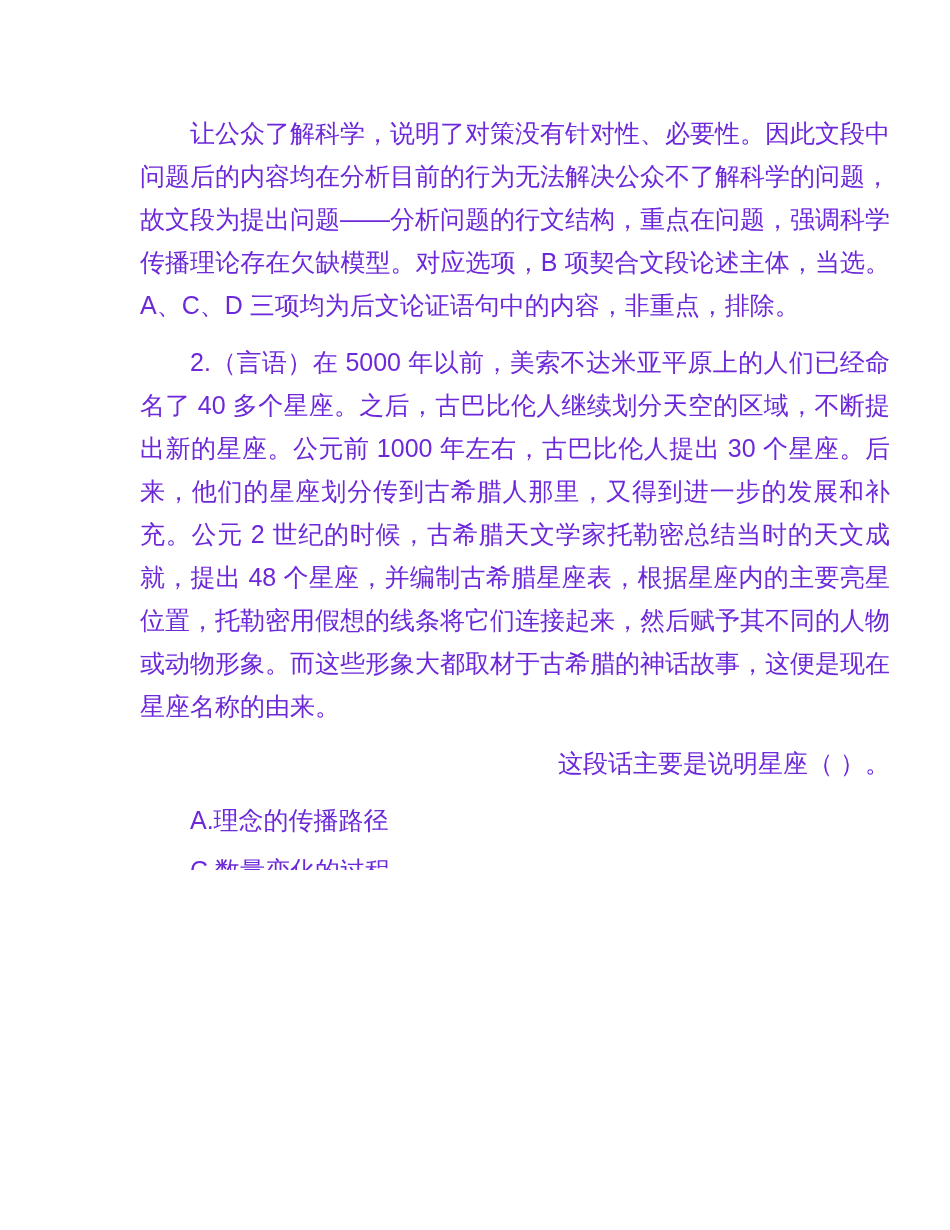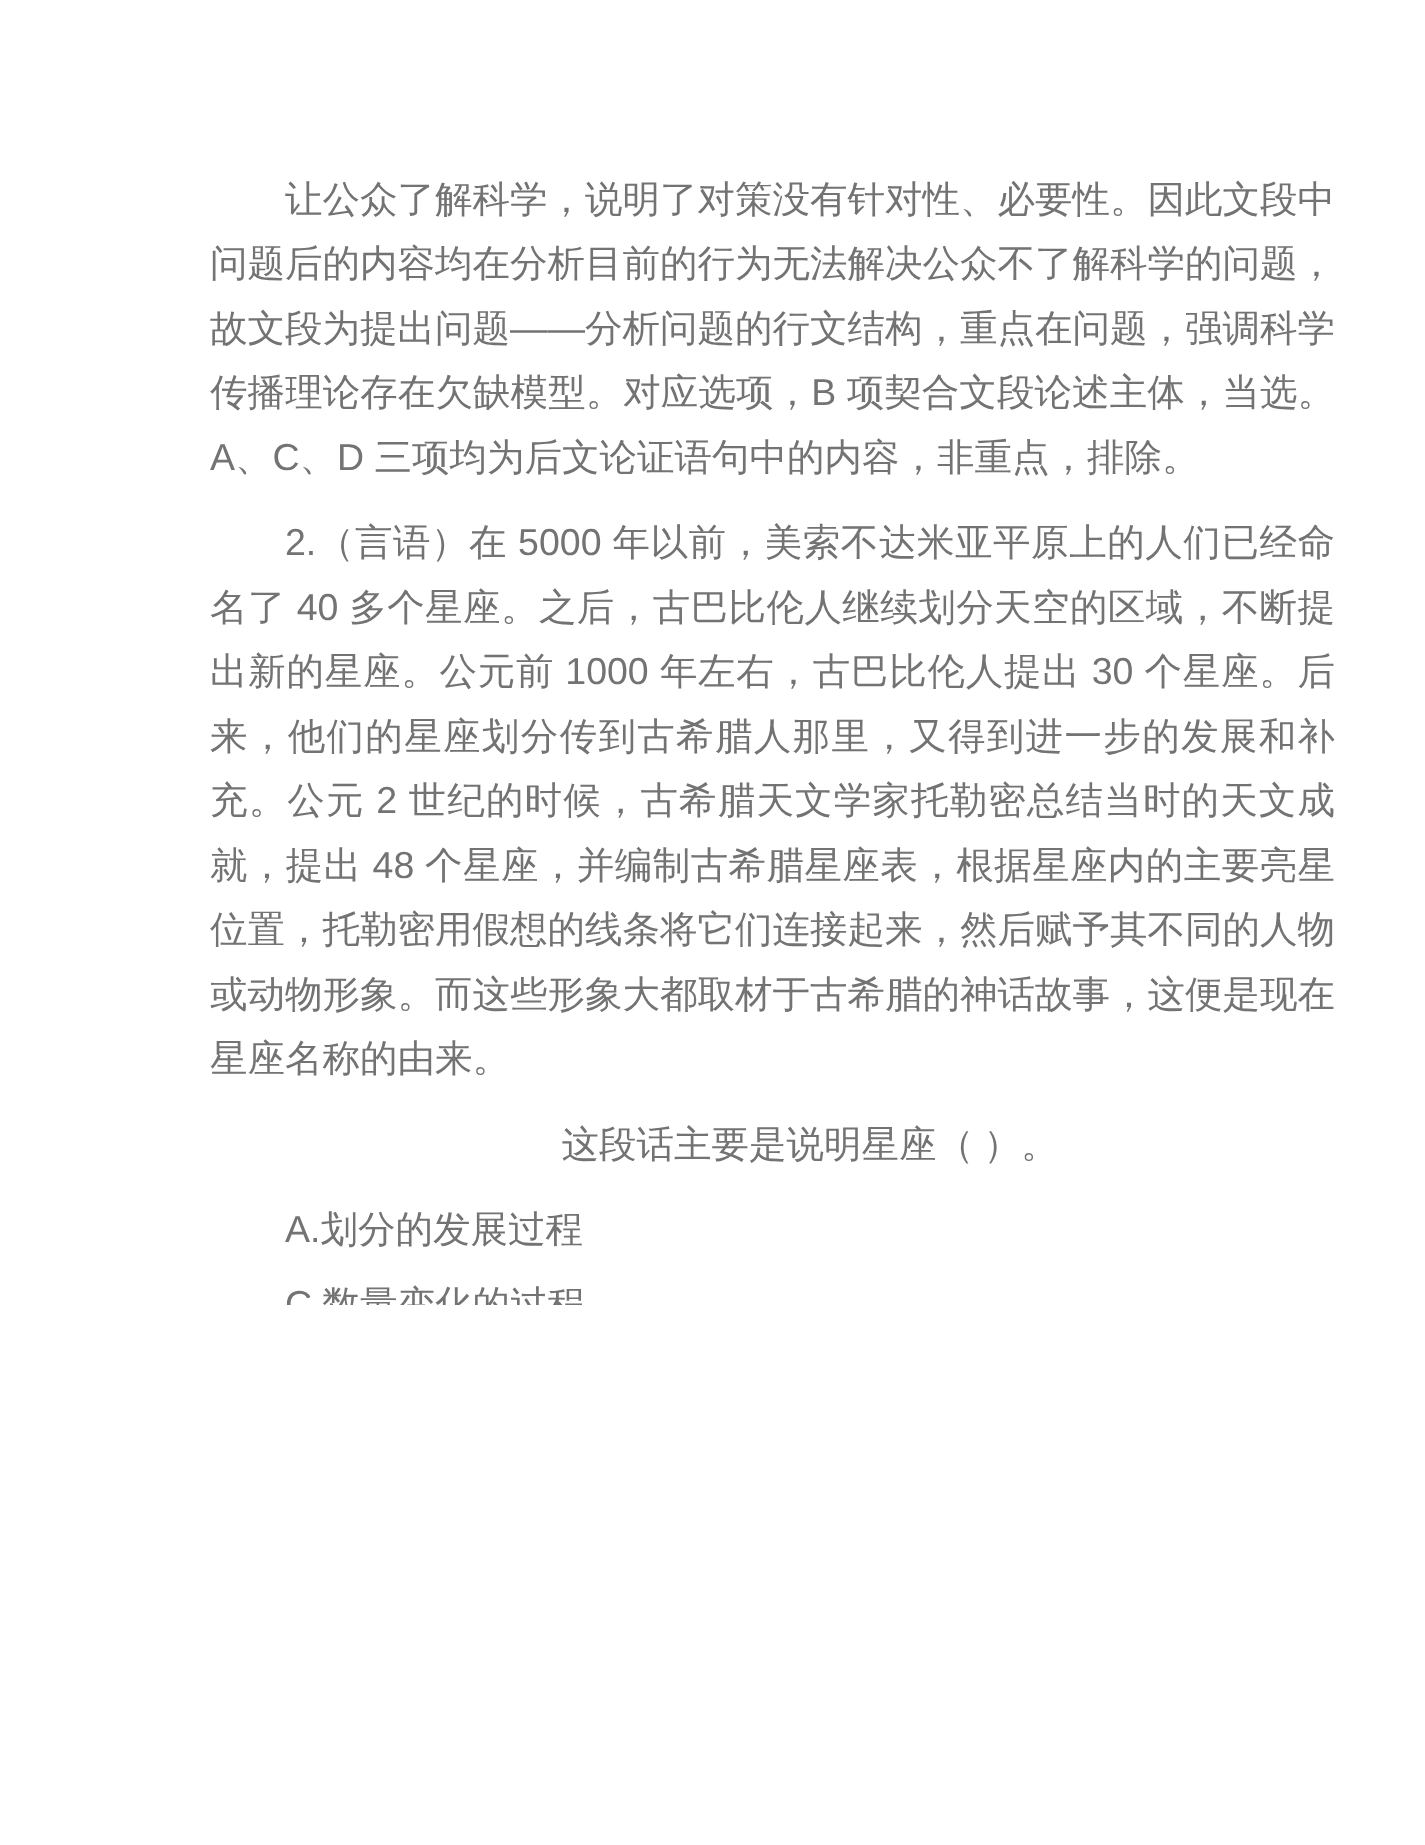--- a/index.html
+++ b/index.html
@@ -10,34 +10,33 @@
   .page {
     position: relative;
     width: 950px;
     height: 870px;
     background: #ffffff;
     box-sizing: border-box;
     padding: 112px 60px 0 140px;
     font-family: "Liberation Sans", "DejaVu Sans", sans-serif;
     font-size: 25px;
     line-height: 43px;
-    color: #737373;
+    color: #6d28d9;
     overflow: hidden;
   }
   .para {
     margin: 0 0 14px 0;
     text-align: justify;
     text-justify: inter-ideograph;
     word-break: break-all;
     text-indent: 2em;
   }
   .question-line {
-    text-align: center;
+    text-align: right;
     margin: 0 0 14px 0;
-    font-family: Liberation Serif, serif;
   }
   .options {
     margin: 0;
   }
   .option {
     margin: 0 0 7px 0;
     text-indent: 2em;
     text-align: left;
     word-break: break-all;
   }
@@ -47,17 +46,17 @@
 
 <div class="page">
 
   <p class="para">让公众了解科学，说明了对策没有针对性、必要性。因此文段中问题后的内容均在分析目前的行为无法解决公众不了解科学的问题，故文段为提出问题——分析问题的行文结构，重点在问题，强调科学传播理论存在欠缺模型。对应选项，B 项契合文段论述主体，当选。A、C、D 三项均为后文论证语句中的内容，非重点，排除。</p>
 
   <p class="para">2.（言语）在 5000 年以前，美索不达米亚平原上的人们已经命名了 40 多个星座。之后，古巴比伦人继续划分天空的区域，不断提出新的星座。公元前 1000 年左右，古巴比伦人提出 30 个星座。后来，他们的星座划分传到古希腊人那里，又得到进一步的发展和补充。公元 2 世纪的时候，古希腊天文学家托勒密总结当时的天文成就，提出 48 个星座，并编制古希腊星座表，根据星座内的主要亮星位置，托勒密用假想的线条将它们连接起来，然后赋予其不同的人物或动物形象。而这些形象大都取材于古希腊的神话故事，这便是现在星座名称的由来。</p>
 
   <p class="para question-line">这段话主要是说明星座（ ）。</p>
 
   <div class="options">
-    <p class="option">A.划分的发展过程</p>
+    <p class="option">A.理念的传播路径</p>
     <p class="option">C.数量变化的过程</p>
   </div>
 
 </div>
 
 </body></html>

